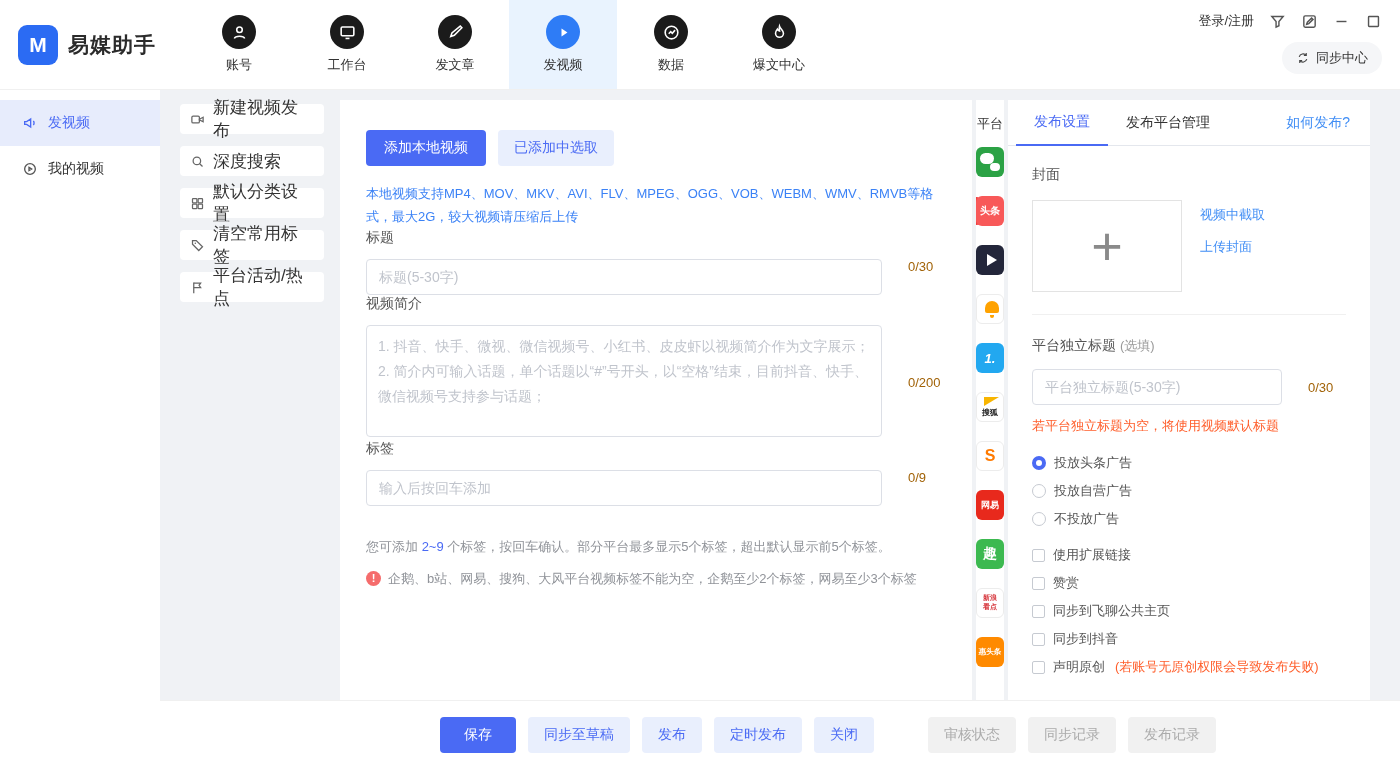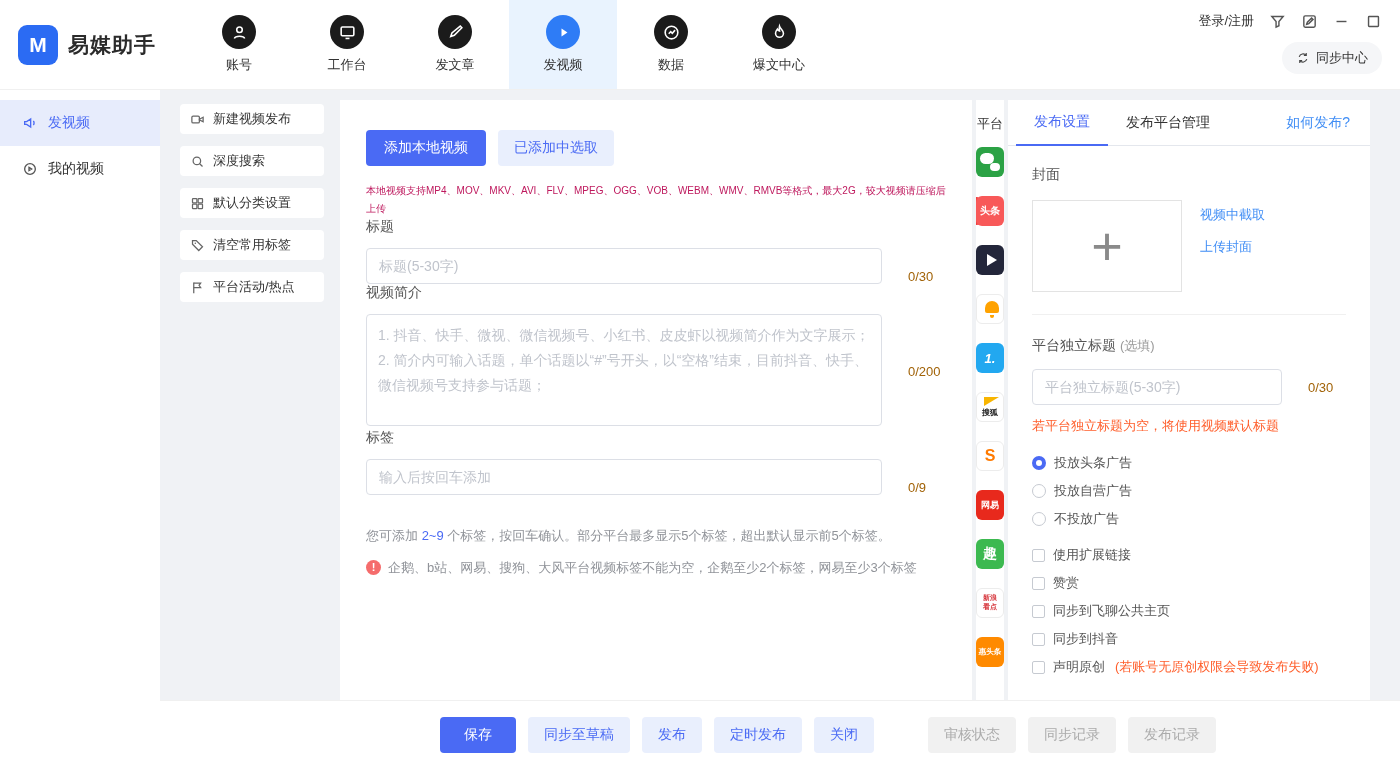--- a/index.html
+++ b/index.html
@@ -33,32 +33,32 @@
   .side-item{height:46px;display:flex;align-items:center;gap:10px;padding-left:22px;font-size:14px;color:#333;cursor:pointer}
   .side-item svg{width:16px;height:16px;color:#555;flex-shrink:0}
   .side-item.active{background:#E7ECFC;color:#4a6af4}
   .side-item.active svg{color:#4a6af4}
 
   .main-wrap{flex:1;display:flex;flex-direction:column;min-width:0}
   .content{flex:1;display:flex;min-height:0;padding-top:10px}
 
   
   .tools{width:180px;padding:4px 16px 0 20px;flex-shrink:0}
-  .tool-btn{width:100%;height:30px;background:#fff;border:none;border-radius:4px;display:flex;align-items:center;gap:8px;padding:0 10px;margin-bottom:12px;font-size:13px;color:#333;cursor:pointer;text-align:left}
+  .tool-btn{width:100%;height:30px;background:#fff;border:none;border-radius:4px;display:flex;align-items:center;gap:8px;padding:0 10px;margin-bottom:12px;font-size:17px;color:#333;cursor:pointer;text-align:left}
   .tool-btn svg{width:15px;height:15px;color:#666;flex-shrink:0}
 
   
   .main-card{width:632px;background:#fff;padding:30px 26px;overflow:hidden;flex-shrink:0}
   .action-row{display:flex}
   .btn{height:36px;border:none;border-radius:4px;font-size:14px;padding:0 16px;cursor:pointer}
   .btn-primary{background:#4a6af4;color:#fff;padding:0 18px}
   .btn-light{background:#E9EFFD;color:#4a6af4;margin-left:12px}
-  .format-hint{margin-top:16px;font-size:10px;color:#be185d;line-height:1.8}
+  .format-hint{margin-top:16px;font-size:13px;color:#3b82f6;line-height:1.8}
   .sec-label{font-size:14px;color:#555;margin-bottom:12px}
-  .input-row{display:flex;align-items:flex-end}
+  .input-row{display:flex;align-items:flex-start}
   .text-input{flex:1;height:36px;border:1px solid #DCDFE6;border-radius:4px;padding:0 12px;font-size:14px;color:#333;outline:none;background:#fff}
   .text-input::placeholder{color:#C0C4CC}
   .counter{margin-left:26px;font-size:13px;color:#a16207;flex-shrink:0;width:38px}
   .desc-row{display:flex;align-items:center}
   .desc-wrap{position:relative;flex:1}
   .desc-area{width:100%;height:112px;border:1px solid #DCDFE6;border-radius:4px;padding:9px 12px;font-size:14px;resize:none;outline:none;color:#333;font-family:inherit;background:#fff}
   .desc-ph{position:absolute;top:9px;left:12px;right:12px;font-size:14px;color:#C0C4CC;line-height:1.8;white-space:pre-line;pointer-events:none}
   .tags-hint{margin-top:32px;font-size:13px;color:#909399}
   .range{color:#4a6af4}
   .tags-warning{margin-top:14px;display:flex;align-items:flex-start;gap:7px;font-size:13px;color:#909399;line-height:1.4}

